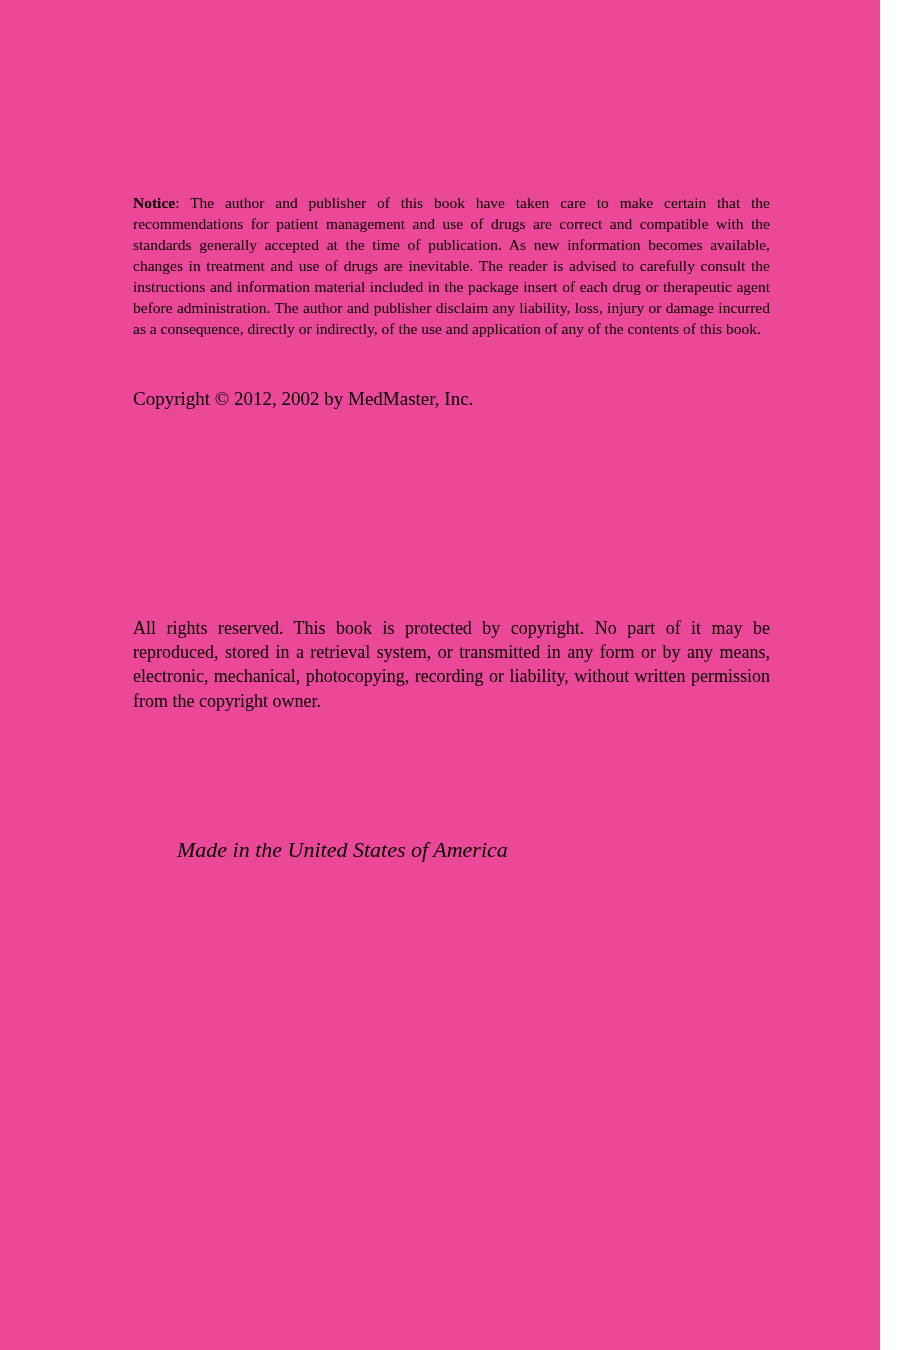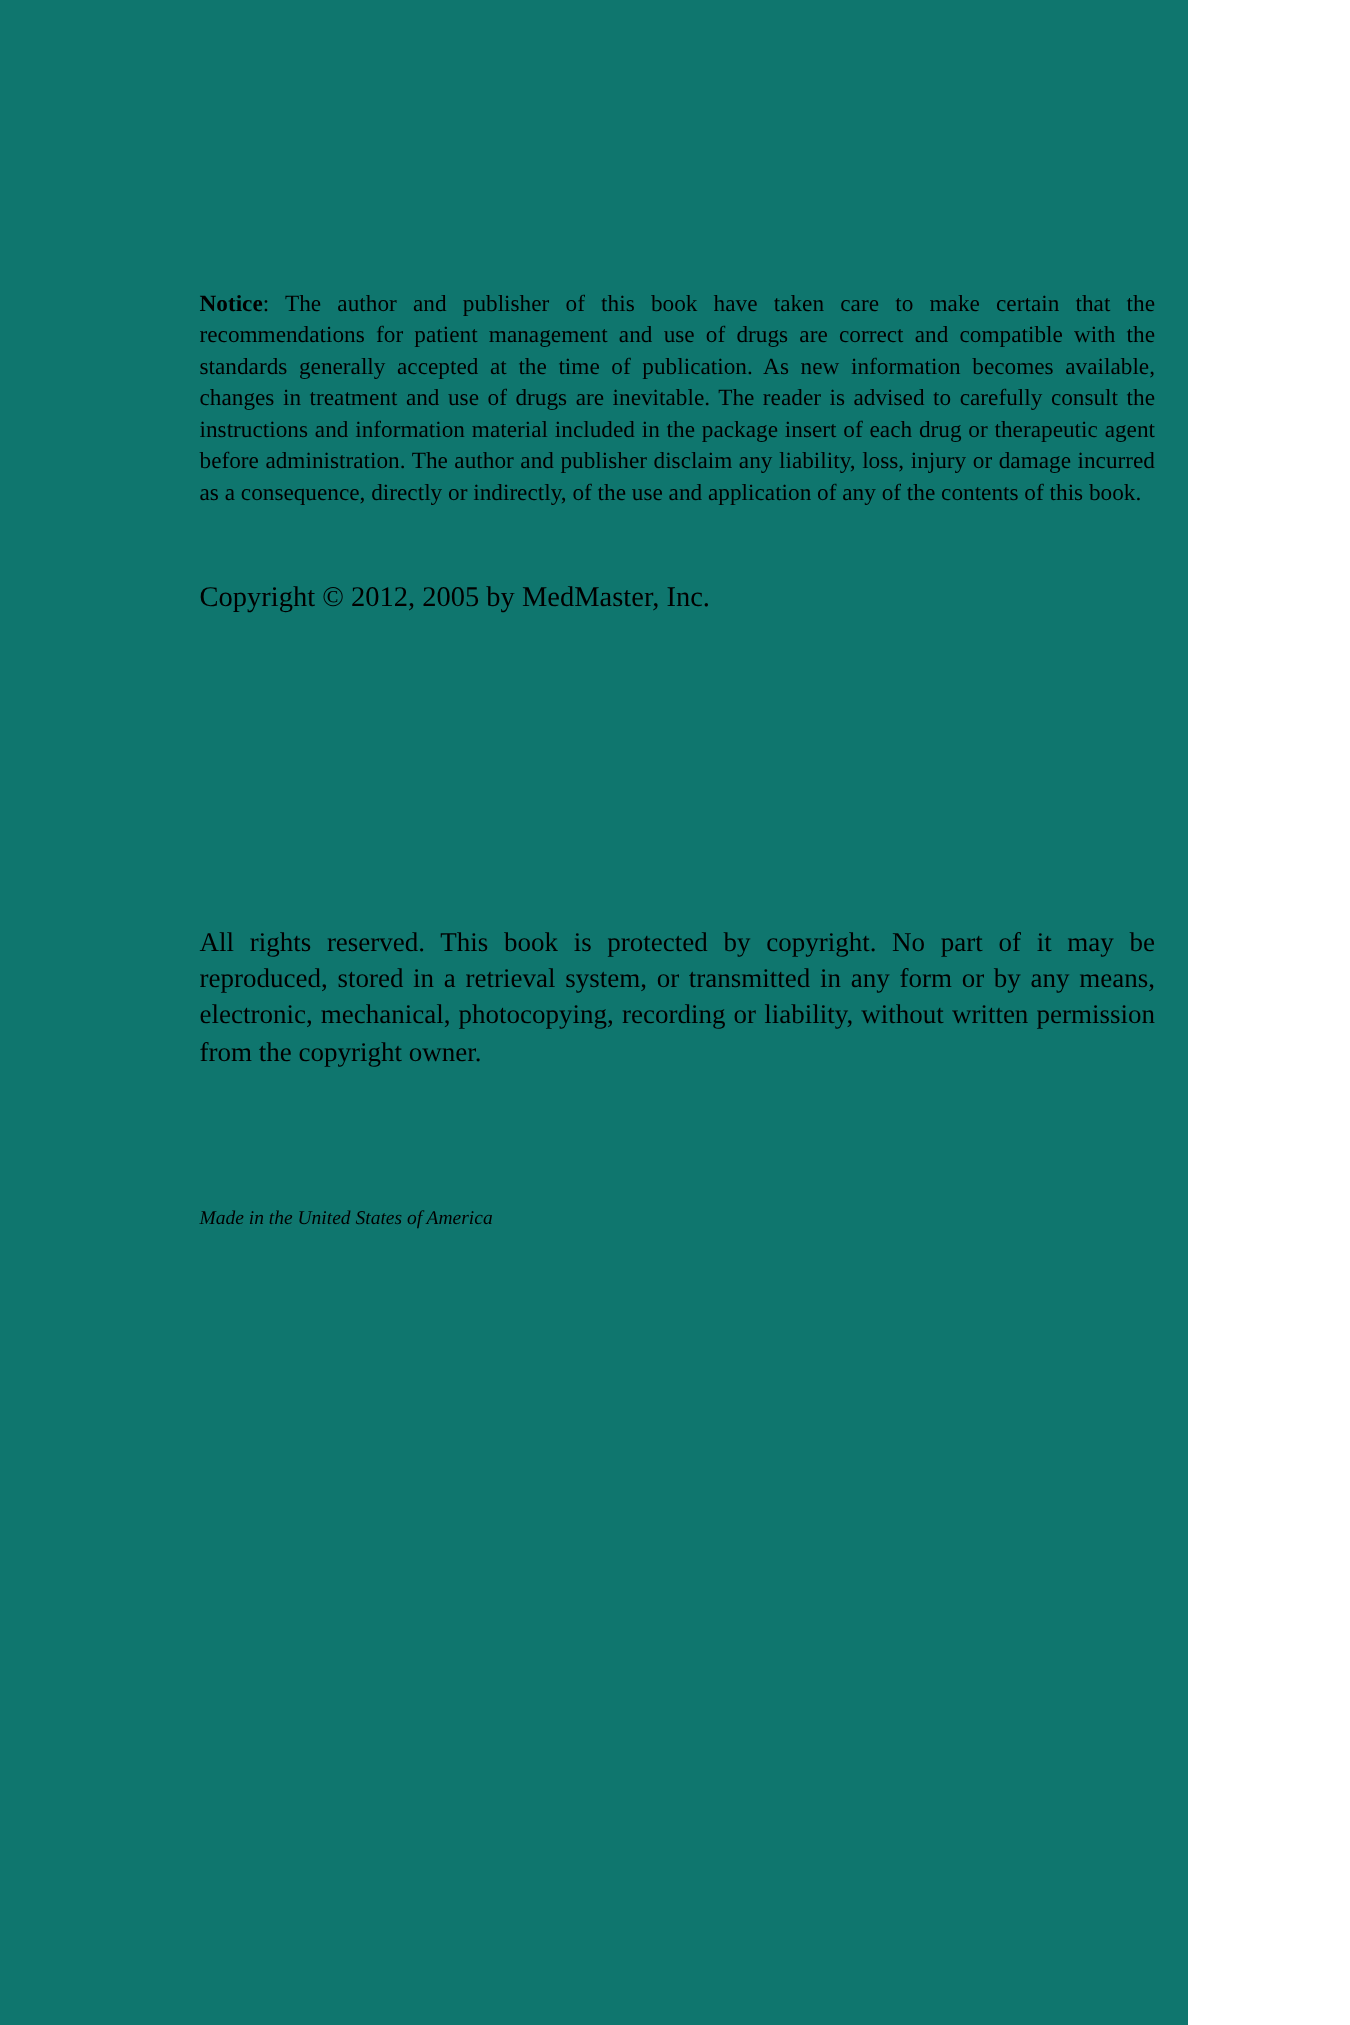--- a/index.html
+++ b/index.html
@@ -2,23 +2,23 @@
 <html><head>
 <meta charset="utf-8">
 <style>
   html, body {
     margin: 0;
     padding: 0;
     background: #ffffff;
   }
   .page {
     position: relative;
-    width: 792px;
+    width: 880px;
     height: 1350px;
-    background: #0f766e;
+    background: #ec4899;
     color: #000000;
     font-family: "Liberation Serif", "DejaVu Serif", serif;
     overflow: hidden;
   }
   .block {
     position: absolute;
     left: 133px;
     width: 637px;
   }
   .notice {
@@ -40,39 +40,40 @@
     font-size: 18px;
     line-height: 24.2px;
     text-align: justify;
   }
   .isbn {
     top: 767px;
     font-size: 19px;
     line-height: 24px;
   }
   .made {
-    top: 800px;
-    font-size: 13px;
+    top: 838px;
+    font-size: 22px;
     line-height: 24px;
     font-style: italic;
+    margin-left: 44px;
   }
   .publisher {
     top: 910px;
     font-size: 19px;
     line-height: 24.5px;
   }
 </style>
 </head>
 <body>
 
 <div class="page">
 
   <p class="block notice"><span class="label">Notice</span><span>: The author and publisher of this book have taken care to make certain that the recommendations for patient management and use of drugs are correct and compatible with the standards generally accepted at the time of publication. As new information becomes available, changes in treatment and use of drugs are inevitable. The reader is advised to carefully consult the instructions and information material included in the package insert of each drug or therapeutic agent before administration. The author and publisher disclaim any liability, loss, injury or damage incurred as a consequence, directly or indirectly, of the use and application of any of the contents of this book.</span></p>
 
-  <div class="block copyright">Copyright © 2012, 2005 by MedMaster, Inc.</div>
+  <div class="block copyright">Copyright © 2012, 2002 by MedMaster, Inc.</div>
 
   <p class="block rights">All rights reserved. This book is protected by copyright. No part of it may be reproduced, stored in a retrieval system, or transmitted in any form or by any means, electronic, mechanical, photocopying, recording or liability, without written permission from the copyright owner.</p>
 
 
   <div class="block made">Made in the United States of America</div>
 
 
 </div>
 
 </body></html>

